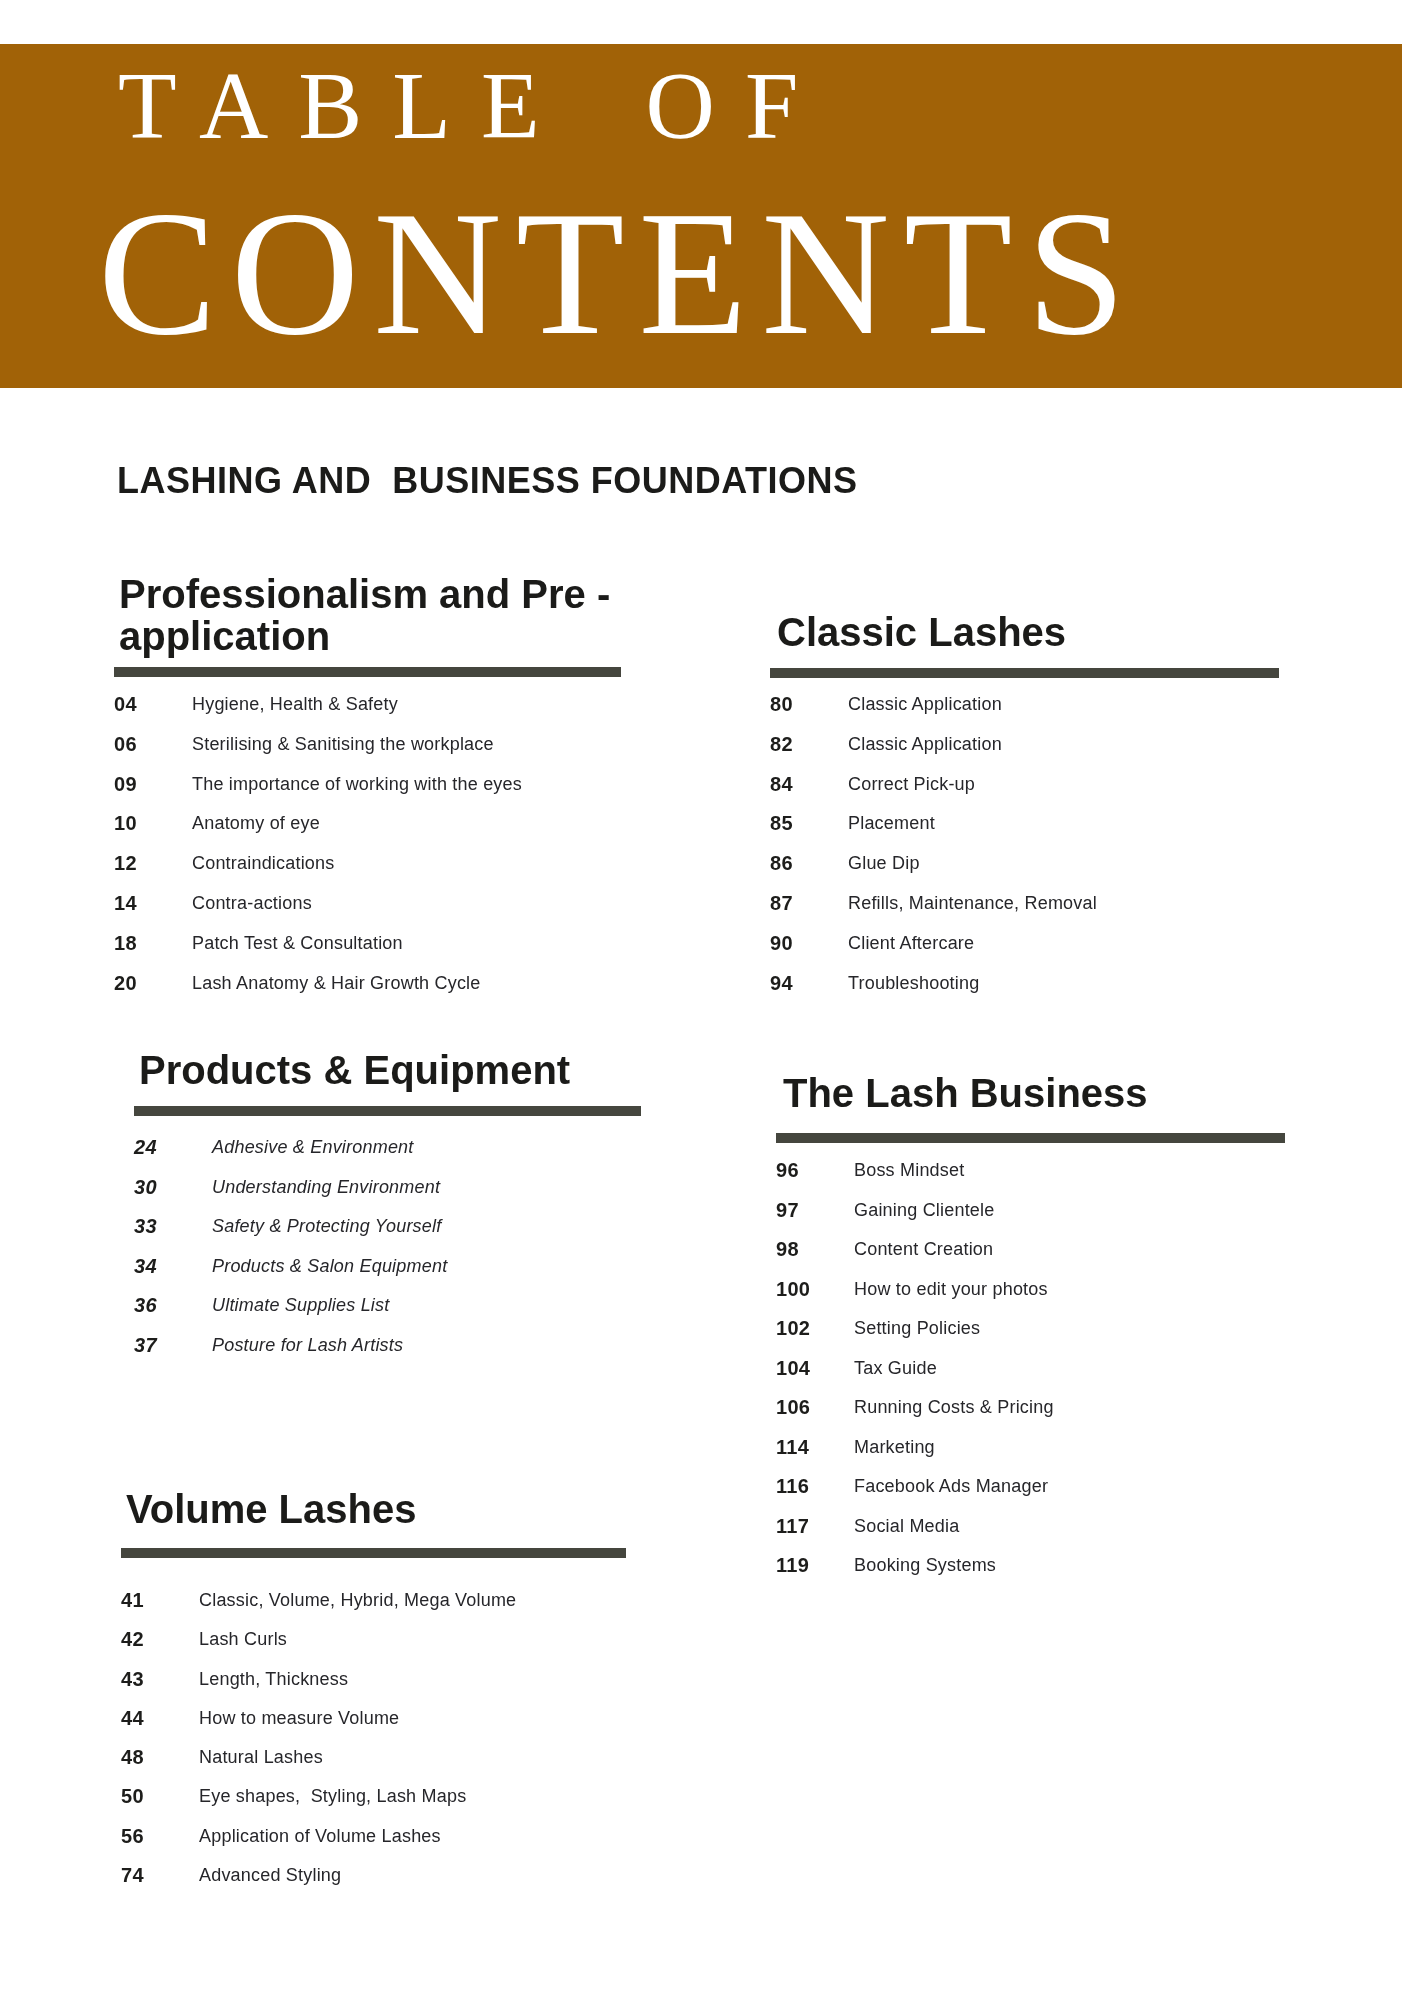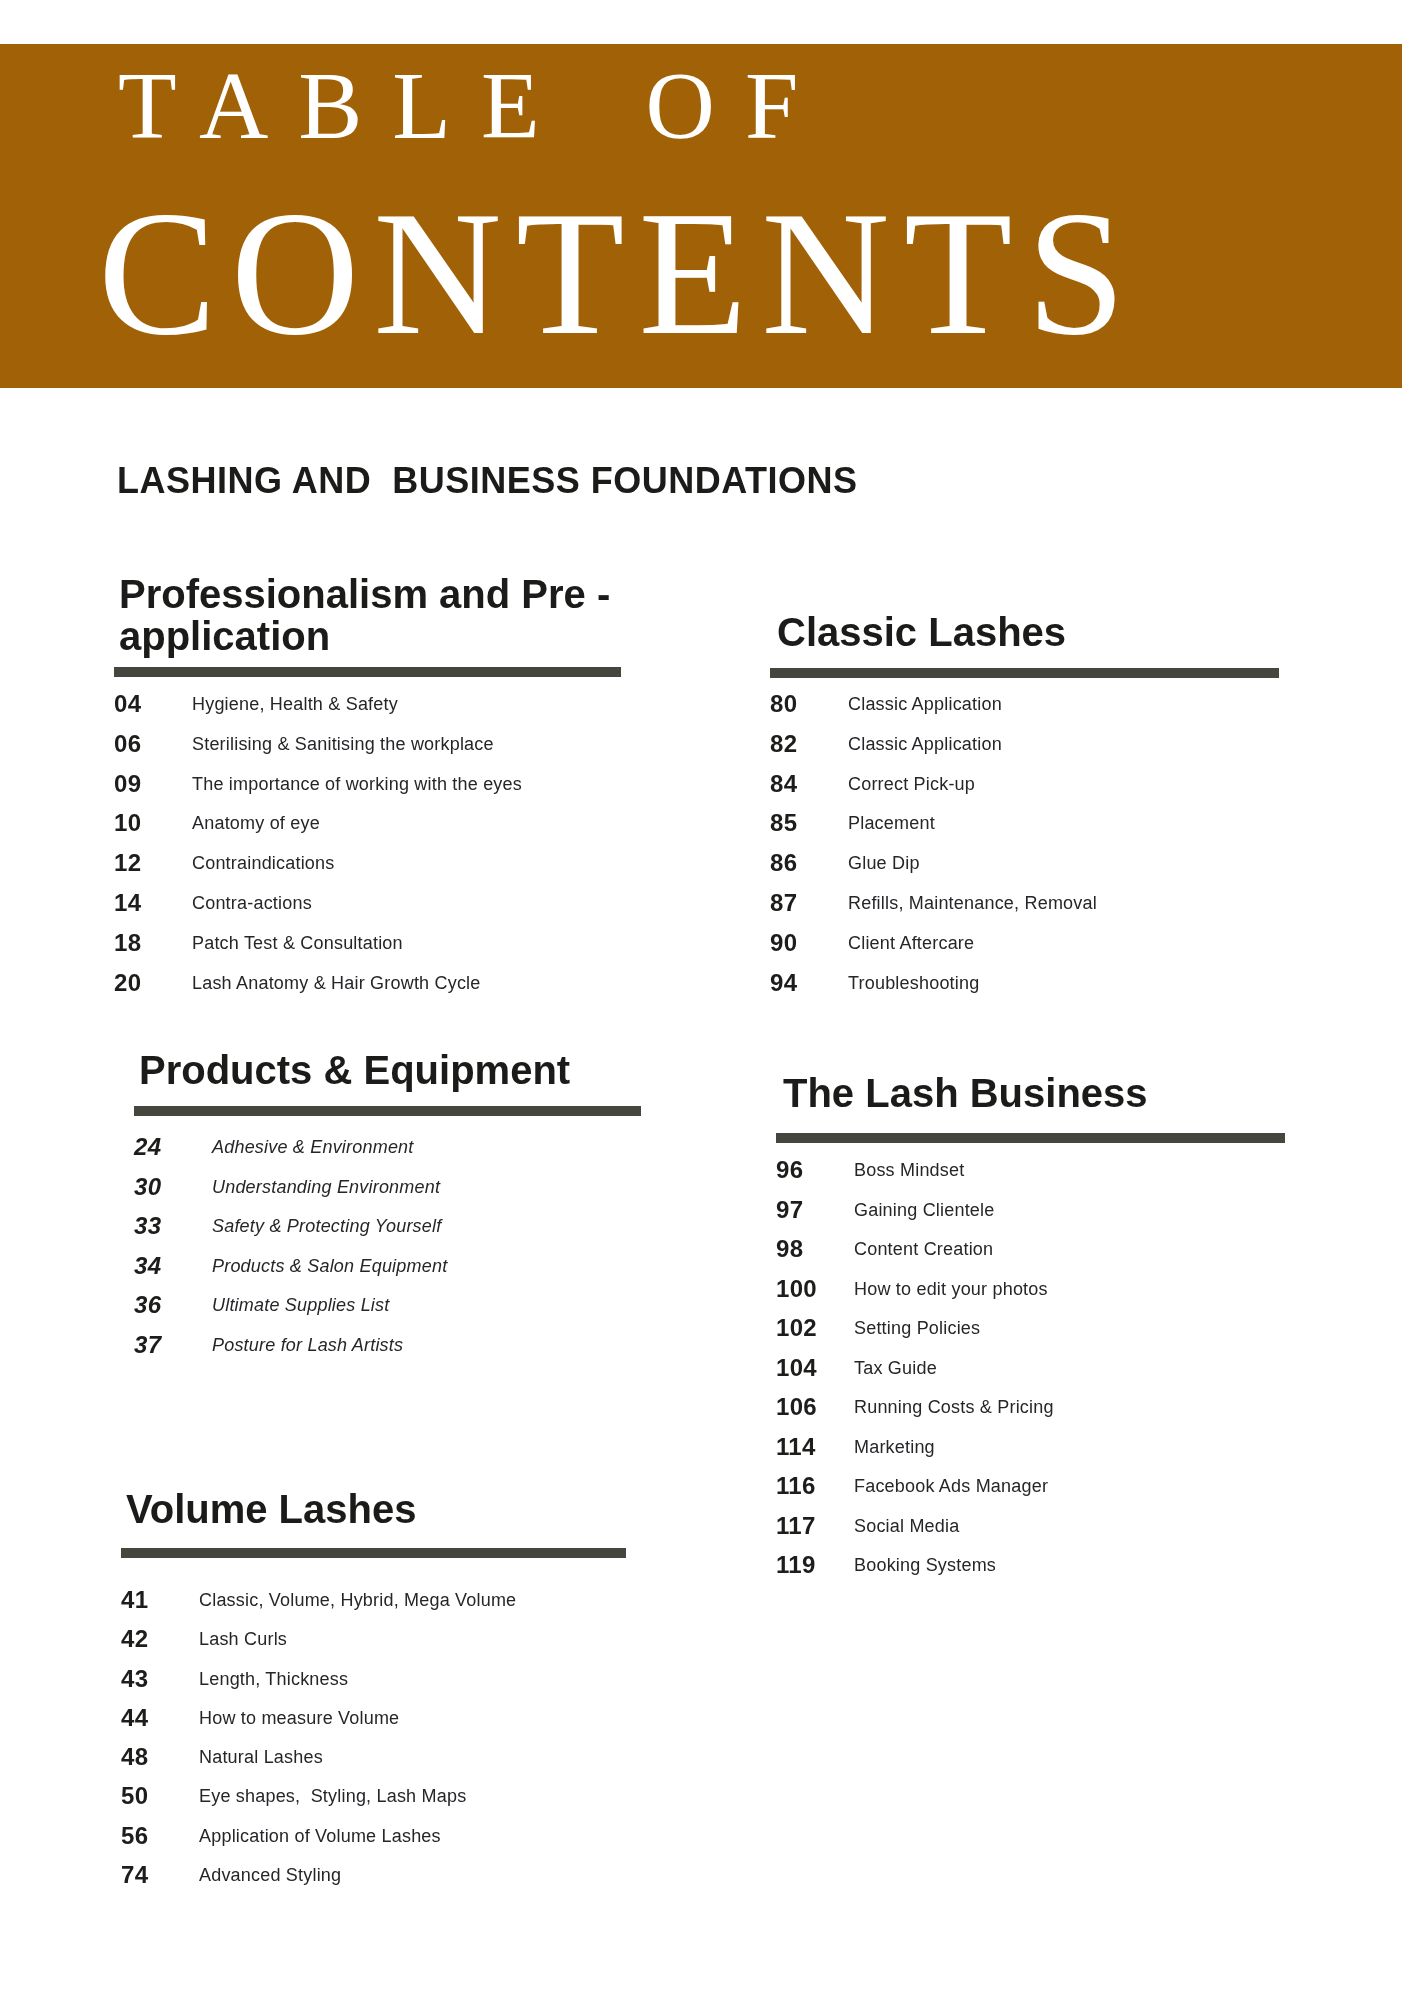--- a/index.html
+++ b/index.html
@@ -34,21 +34,21 @@
   
   .section{position:absolute;width:560px;}
   .section h2{
     margin:0;font-size:40px;line-height:42px;font-weight:700;
     color:#1b1b19;white-space:pre-wrap;
   }
   .bar{height:10px;background:#45463e;}
   ul.rows{list-style:none;margin:0;padding:0;}
   li.row{display:flex;align-items:flex-start;}
   .num{
-    width:78px;flex:0 0 78px;font-size:24px;line-height:24px;
+    width:78px;flex:0 0 78px;font-size:20px;line-height:24px;
     font-weight:700;color:#1d1d1b;letter-spacing:0.3px;
   }
   .label{
     font-size:18px;line-height:24px;font-weight:400;color:#26262a;
     white-space:pre-wrap;letter-spacing:0.2px;
   }
   
   .sL1{left:114px;top:573px;}
   .sL1 .bar{width:507px;margin-top:10px;}
   .sL1 ul{margin-top:15px;}

